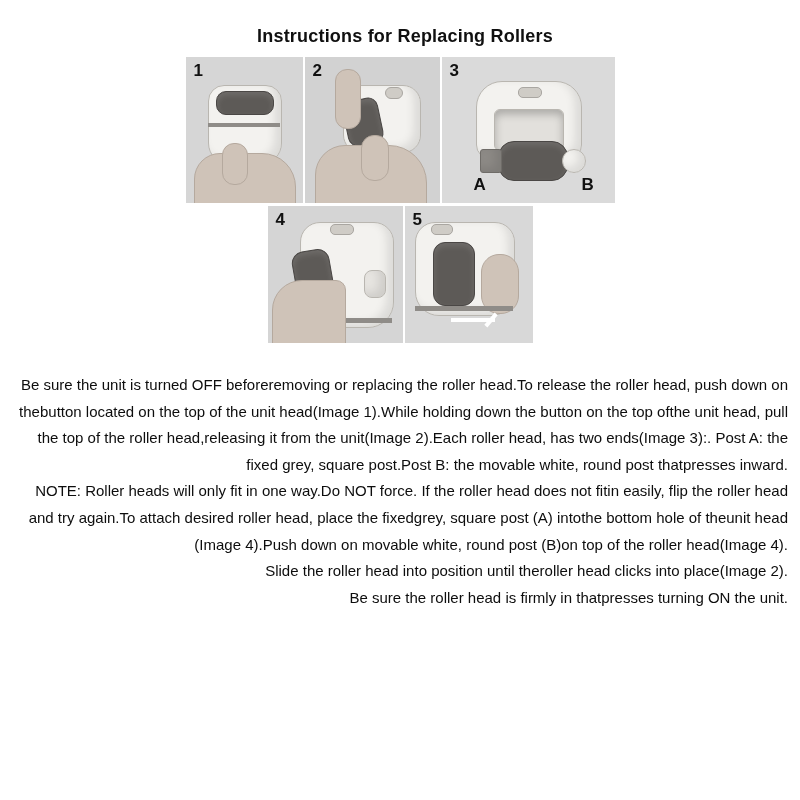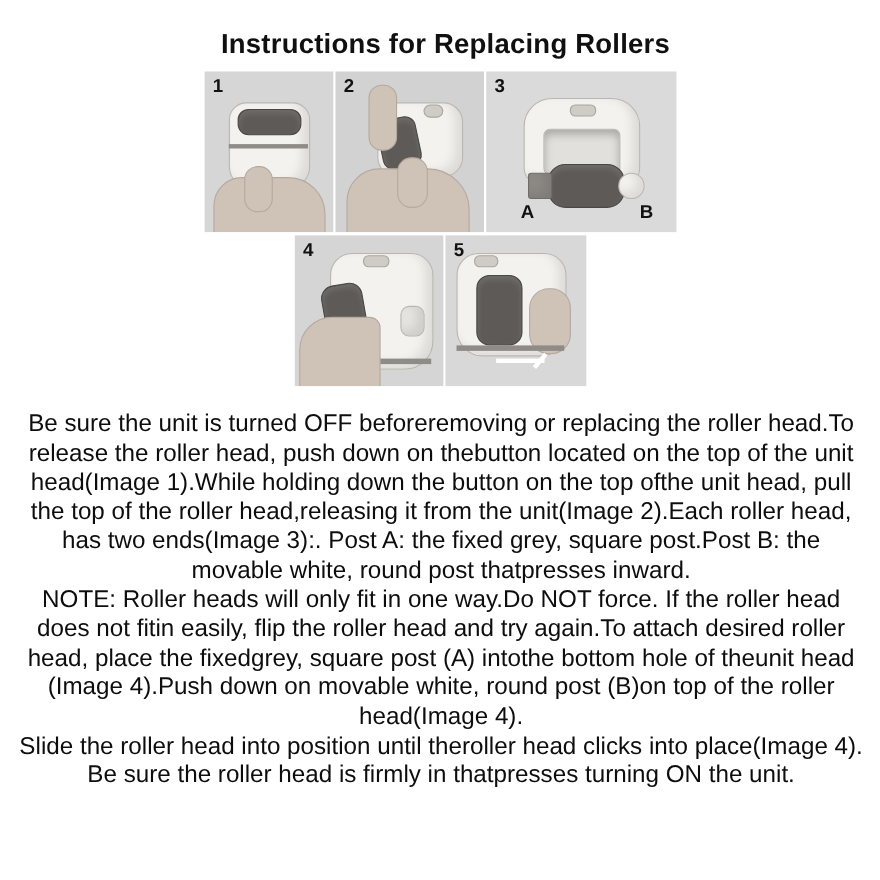--- a/index.html
+++ b/index.html
@@ -15,21 +15,21 @@
     overflow: hidden;
   }
   .page {
     position: relative;
     width: 800px;
     height: 800px;
     box-sizing: border-box;
   }
   .title {
     text-align: center;
-    font-size: 25px;
+    font-size: 18px;
     font-weight: bold;
     letter-spacing: 0.2px;
     color: #101010;
     padding-top: 26px;
     padding-left: 10px;
   }
   .figures {
     margin-top: 10px;
   }
   .fig-row {
@@ -98,24 +98,24 @@
     position: absolute;
     background: #ffffff;
   }
 
   
   .body-text {
     position: absolute;
     left: 14px;
     right: 12px;
     top: 372px;
-    font-size: 22px;
+    font-size: 15px;
     line-height: 26.6px;
     color: #0d0d0d;
-    text-align: center;
+    text-align: right;
   }
   .para {
     margin: 0 0 0 0;
   }
   .para + .para {
     margin-top: 0px;
   }
 </style>
 </head>
 <body>
@@ -181,17 +181,17 @@
         <div class="band" style="left:10px; top:100px; width:98px; height:5px;"></div>
         <div class="arrow" style="left:46px; top:112px; width:44px; height:4px;"></div>
         <div class="arrow" style="left:84px; top:106px; width:4px; height:16px; transform:rotate(40deg);"></div>
       </div>
     </div>
   </div>
 
   <div class="body-text">
     <p class="para">Be sure the unit is turned OFF beforeremoving or replacing the roller head.To release the roller head, push down on thebutton located on the top of the unit head(Image 1).While holding down the button on the top ofthe unit head, pull the top of the roller head,releasing it from the unit(Image 2).Each roller head, has two ends(Image 3):. Post A: the fixed grey, square post.Post B: the movable white, round post thatpresses inward.</p>
     <p class="para">NOTE: Roller heads will only fit in one way.Do NOT force. If the roller head does not fitin easily, flip the roller head and try again.To attach desired roller head, place the fixedgrey, square post (A) intothe bottom hole of theunit head (Image 4).Push down on movable white, round post (B)on top of the roller head(Image 4).</p>
-    <p class="para">Slide the roller head into position until theroller head clicks into place(Image 4).</p>
+    <p class="para">Slide the roller head into position until theroller head clicks into place(Image 2).</p>
     <p class="para">Be sure the roller head is firmly in thatpresses turning ON the unit.</p>
   </div>
 
 </div>
 
 </body></html>

